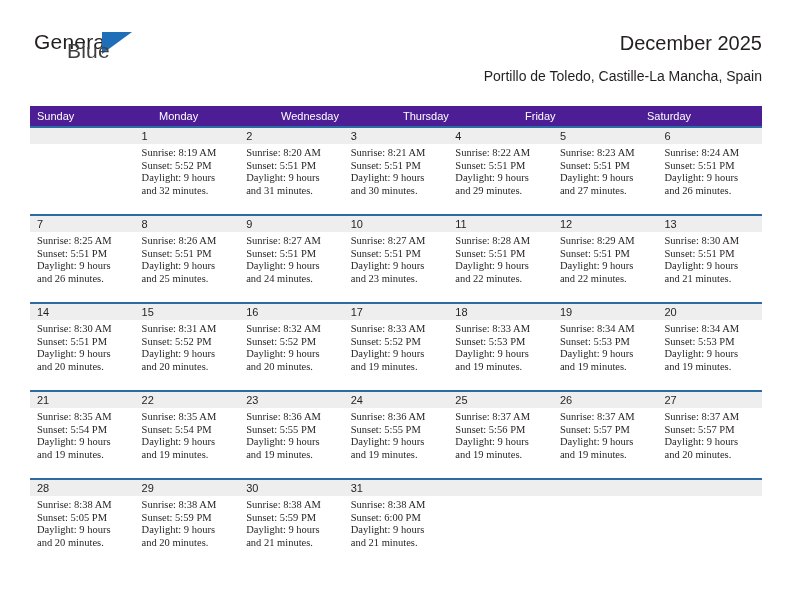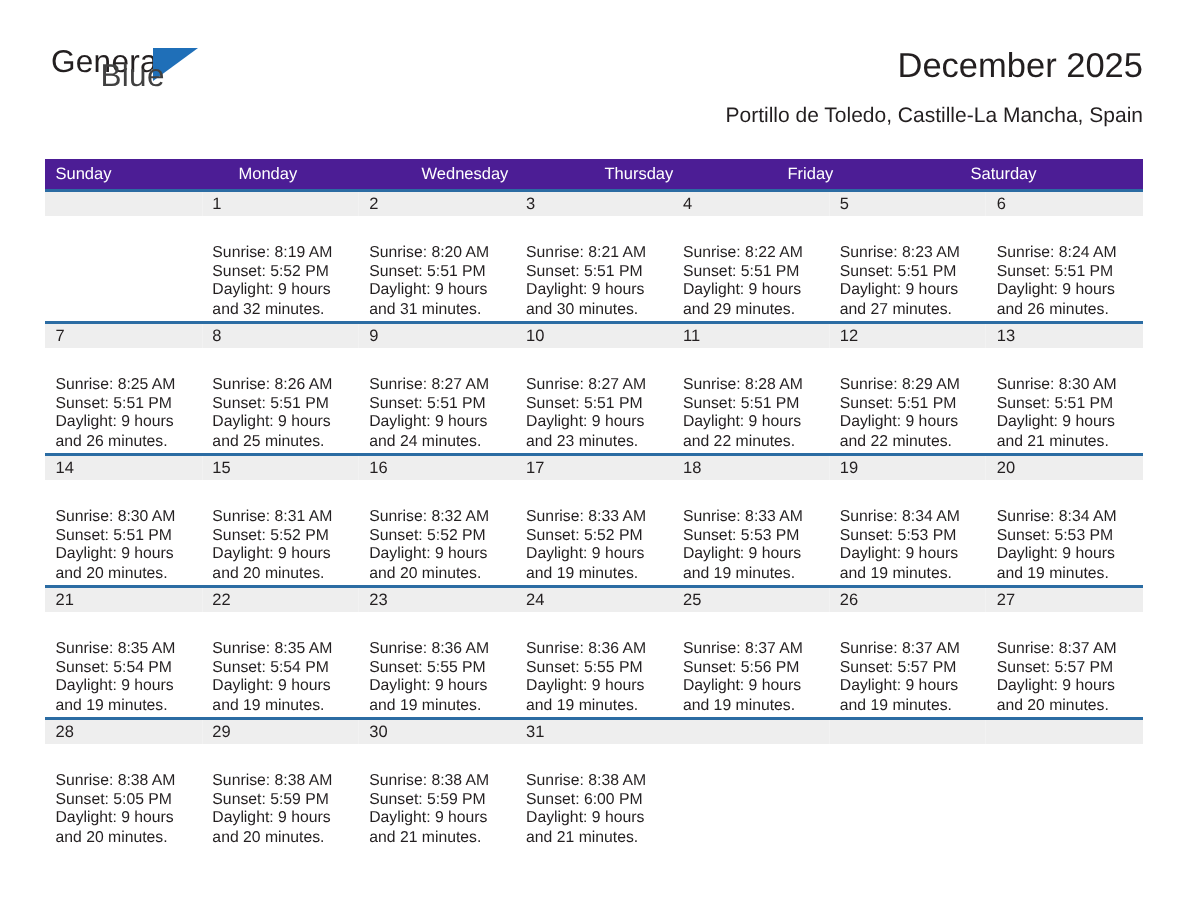--- a/index.html
+++ b/index.html
@@ -64,21 +64,21 @@
     line-height: 24px;
   }
 
   .title-block {
     position: absolute;
     right: 0;
     top: 0;
     text-align: right;
   }
   .cal-title {
-    font-size: 23px;
+    font-size: 20px;
     color: #231f20;
     line-height: 34px;
     white-space: nowrap;
   }
   .cal-subtitle {
     margin-top: 7px;
     font-size: 14px;
     color: #231f20;
     line-height: 18px;
     white-space: nowrap;
@@ -131,24 +131,25 @@
     font-size: 11px;
     line-height: 16px;
     padding-left: 7px;
     color: #231f20;
     box-sizing: border-box;
   }
   .daycell.empty .daynum-band {
     background: #eeeeee;
   }
   .details {
-    padding: 18px 6px 0 7px;
+    padding: 3px 6px 0 7px;
     font-size: 10.5px;
     line-height: 12.6px;
     color: #231f20;
+    font-family: Liberation Serif, serif;
   }
   .details div {
     white-space: nowrap;
   }
 </style>
 </head>
 <body>
 
 <div class="page">
 

